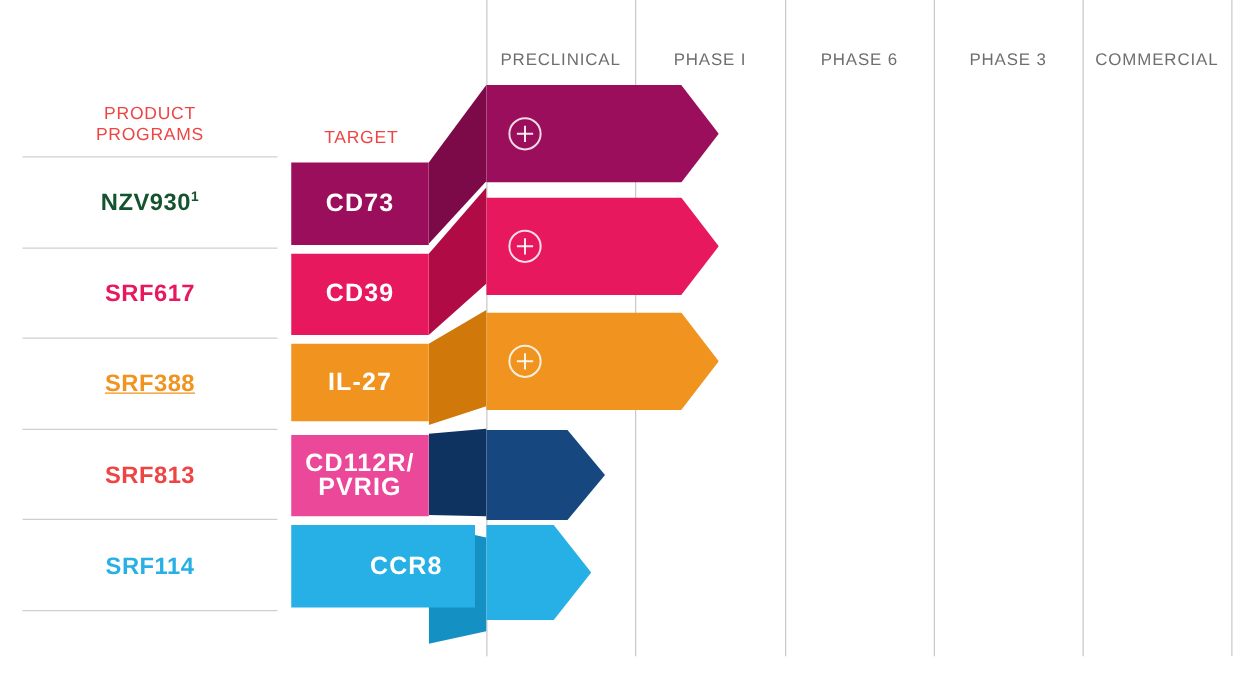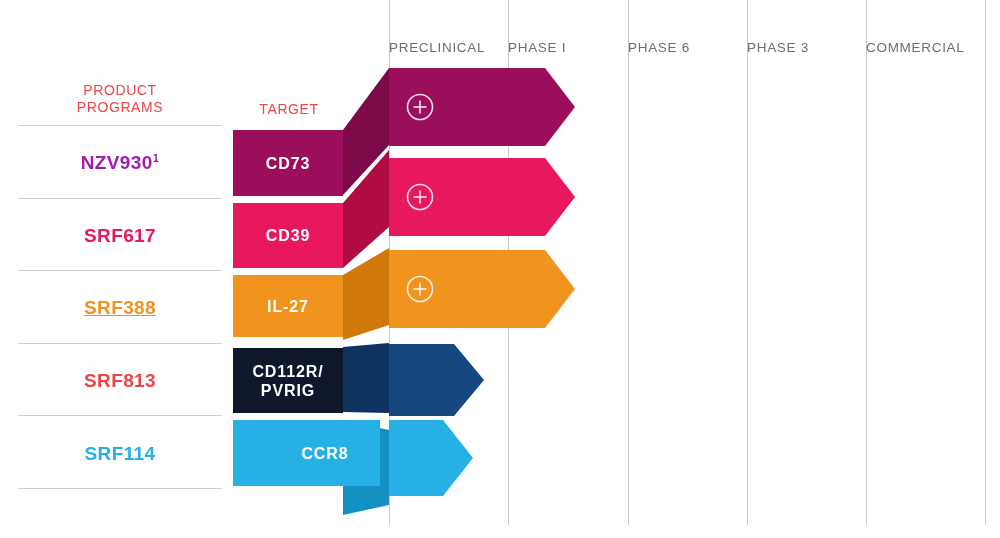--- a/index.html
+++ b/index.html
@@ -23,20 +23,21 @@
   
   .col-divider {
     position: absolute;
     top: 0;
     width: 1px;
     background: #c9c9c9;
   }
   .phase-label {
     position: absolute;
     top: 40px;
+    text-align: center;
     font-size: 13.5px;
     letter-spacing: 0.7px;
     color: #6d6e70;
     white-space: nowrap;
     font-family: "Liberation Sans", sans-serif;
   }
 
   
   .col-head {
     position: absolute;
@@ -77,21 +78,21 @@
 
   
   .target-block {
     position: absolute;
     left: 233px;
     width: 110px;
     display: flex;
     align-items: center;
     justify-content: center;
     color: #ffffff;
-    font-size: 16px;
+    font-size: 20px;
     font-weight: bold;
     letter-spacing: 0.9px;
     text-align: center;
     line-height: 19px;
   }
 
   
   .ribbon {
     position: absolute;
     left: 343px;
@@ -134,21 +135,21 @@
 PROGRAMS</div>
   <div class="col-head" id="head-target">TARGET</div>
 
   <div class="row-rule" style="top:125px;"></div>
   <div class="row-rule" style="top:198px;"></div>
   <div class="row-rule" style="top:270px;"></div>
   <div class="row-rule" style="top:343px;"></div>
   <div class="row-rule" style="top:415px;"></div>
   <div class="row-rule" style="top:488px;"></div>
 
-  <div class="program-name" style="top:152px; color:#a21caf;"><span>NZV930</span><sup>1</sup></div>
+  <div class="program-name" style="top:152px; color:#14532d;"><span>NZV930</span><sup>1</sup></div>
   <div class="program-name" style="top:225px; color:#E8185E;"><span>SRF617</span><sup></sup></div>
   <div class="program-name" style="top:297px; color:#F0931F;text-decoration:underline;"><span>SRF388</span><sup></sup></div>
   <div class="program-name" style="top:370px; color:#ef4444;"><span>SRF813</span><sup></sup></div>
   <div class="program-name" style="top:443px; color:#27B0E6;"><span>SRF114</span><sup></sup></div>
 
   <div class="ribbon" style="top:60px;">
     <svg width="48" height="145" viewBox="0 0 48 145">
         <polygon points="0,70 46,8 46,85 0,135" fill="#7C0A48"></polygon>
       </svg>
   </div>
@@ -169,21 +170,21 @@
   </div>
   <div class="ribbon" style="top:415px;">
     <svg width="48" height="105" viewBox="0 0 48 105">
         <polygon points="0,5 46,15 46,90 0,100" fill="#1590C2"></polygon>
       </svg>
   </div>
 
   <div class="target-block" style="top:130px; height:66px; background:#9B0E5B;">CD73</div>
   <div class="target-block" style="top:203px; height:65px; background:#E8185E;">CD39</div>
   <div class="target-block" style="top:275px; height:62px; background:#F0931F;">IL-27</div>
-  <div class="target-block" style="top:348px; height:65px; background:#0f172a; white-space:pre-line;">CD112R/
+  <div class="target-block" style="top:348px; height:65px; background:#ec4899; white-space:pre-line;">CD112R/
 PVRIG</div>
   <div class="target-block" style="top:420px; height:66px; background:#27B0E6;padding-left:37px;">CCR8</div>
 
   <div class="phase-bar" style="top:68px;">
     <svg width="186" height="78" viewBox="0 0 186 78">
         <polygon points="0,0 156,0 186,39 156,78 0,78" fill="#9B0E5B"></polygon>
       </svg>
   </div>
   <div class="phase-bar" style="top:158px;">
     <svg width="186" height="78" viewBox="0 0 186 78">

